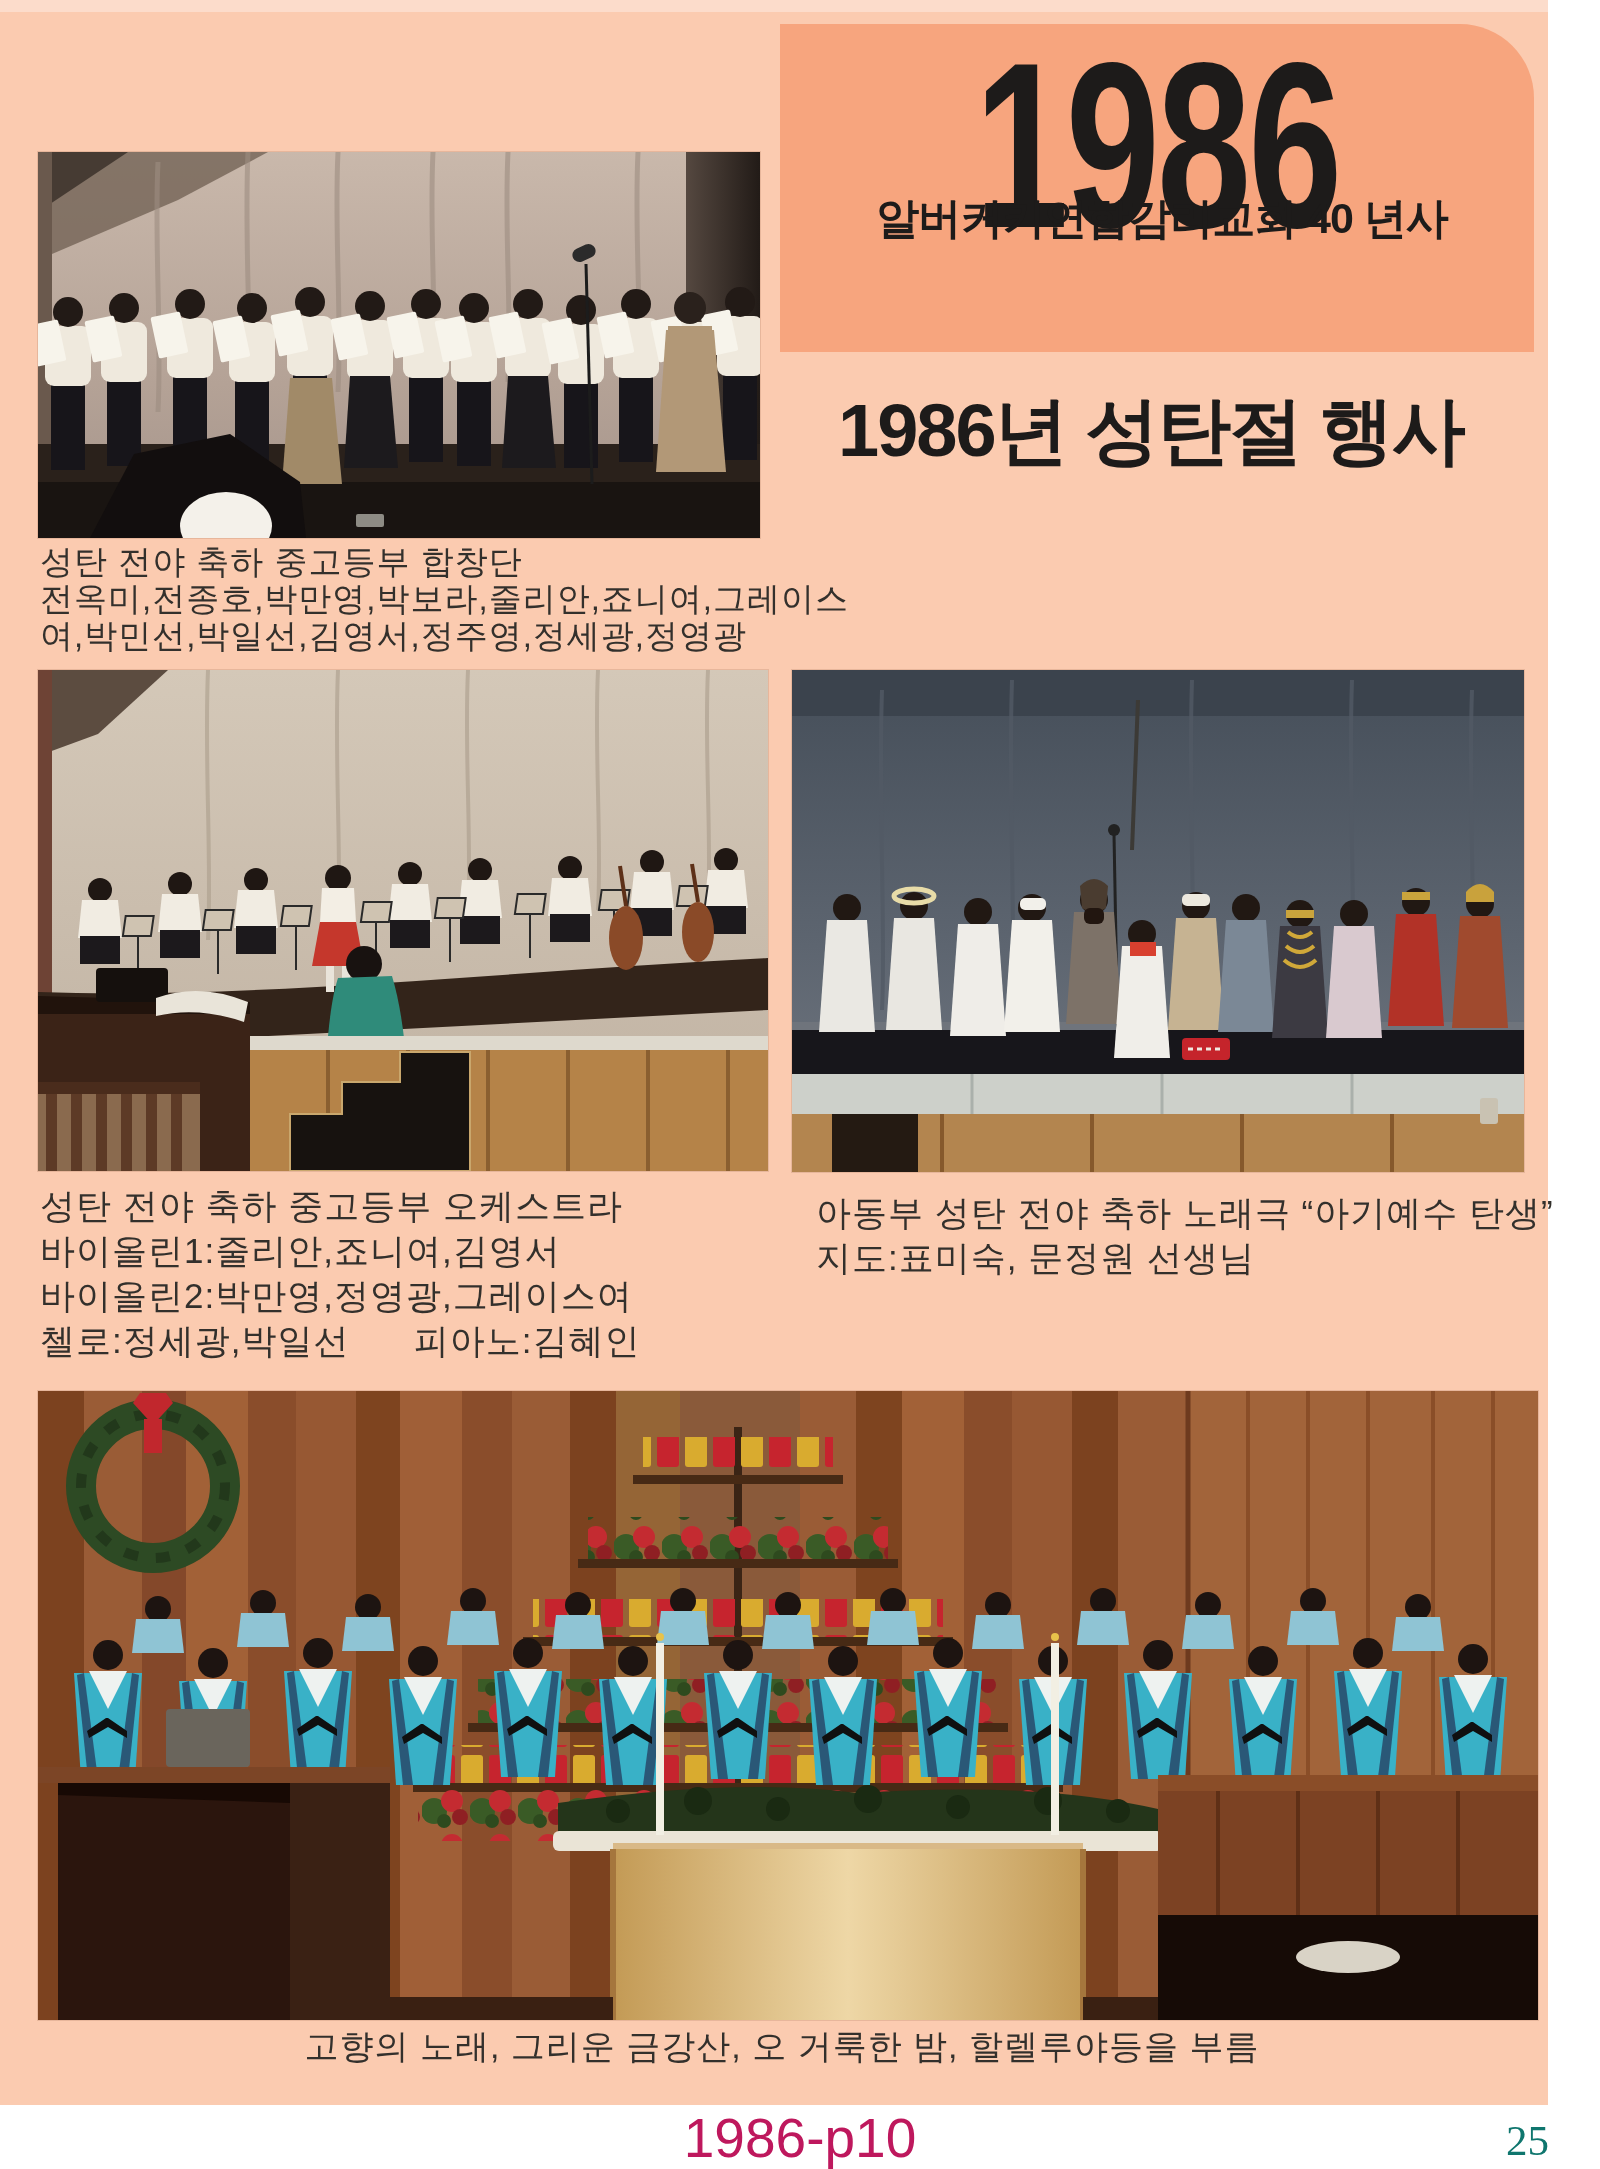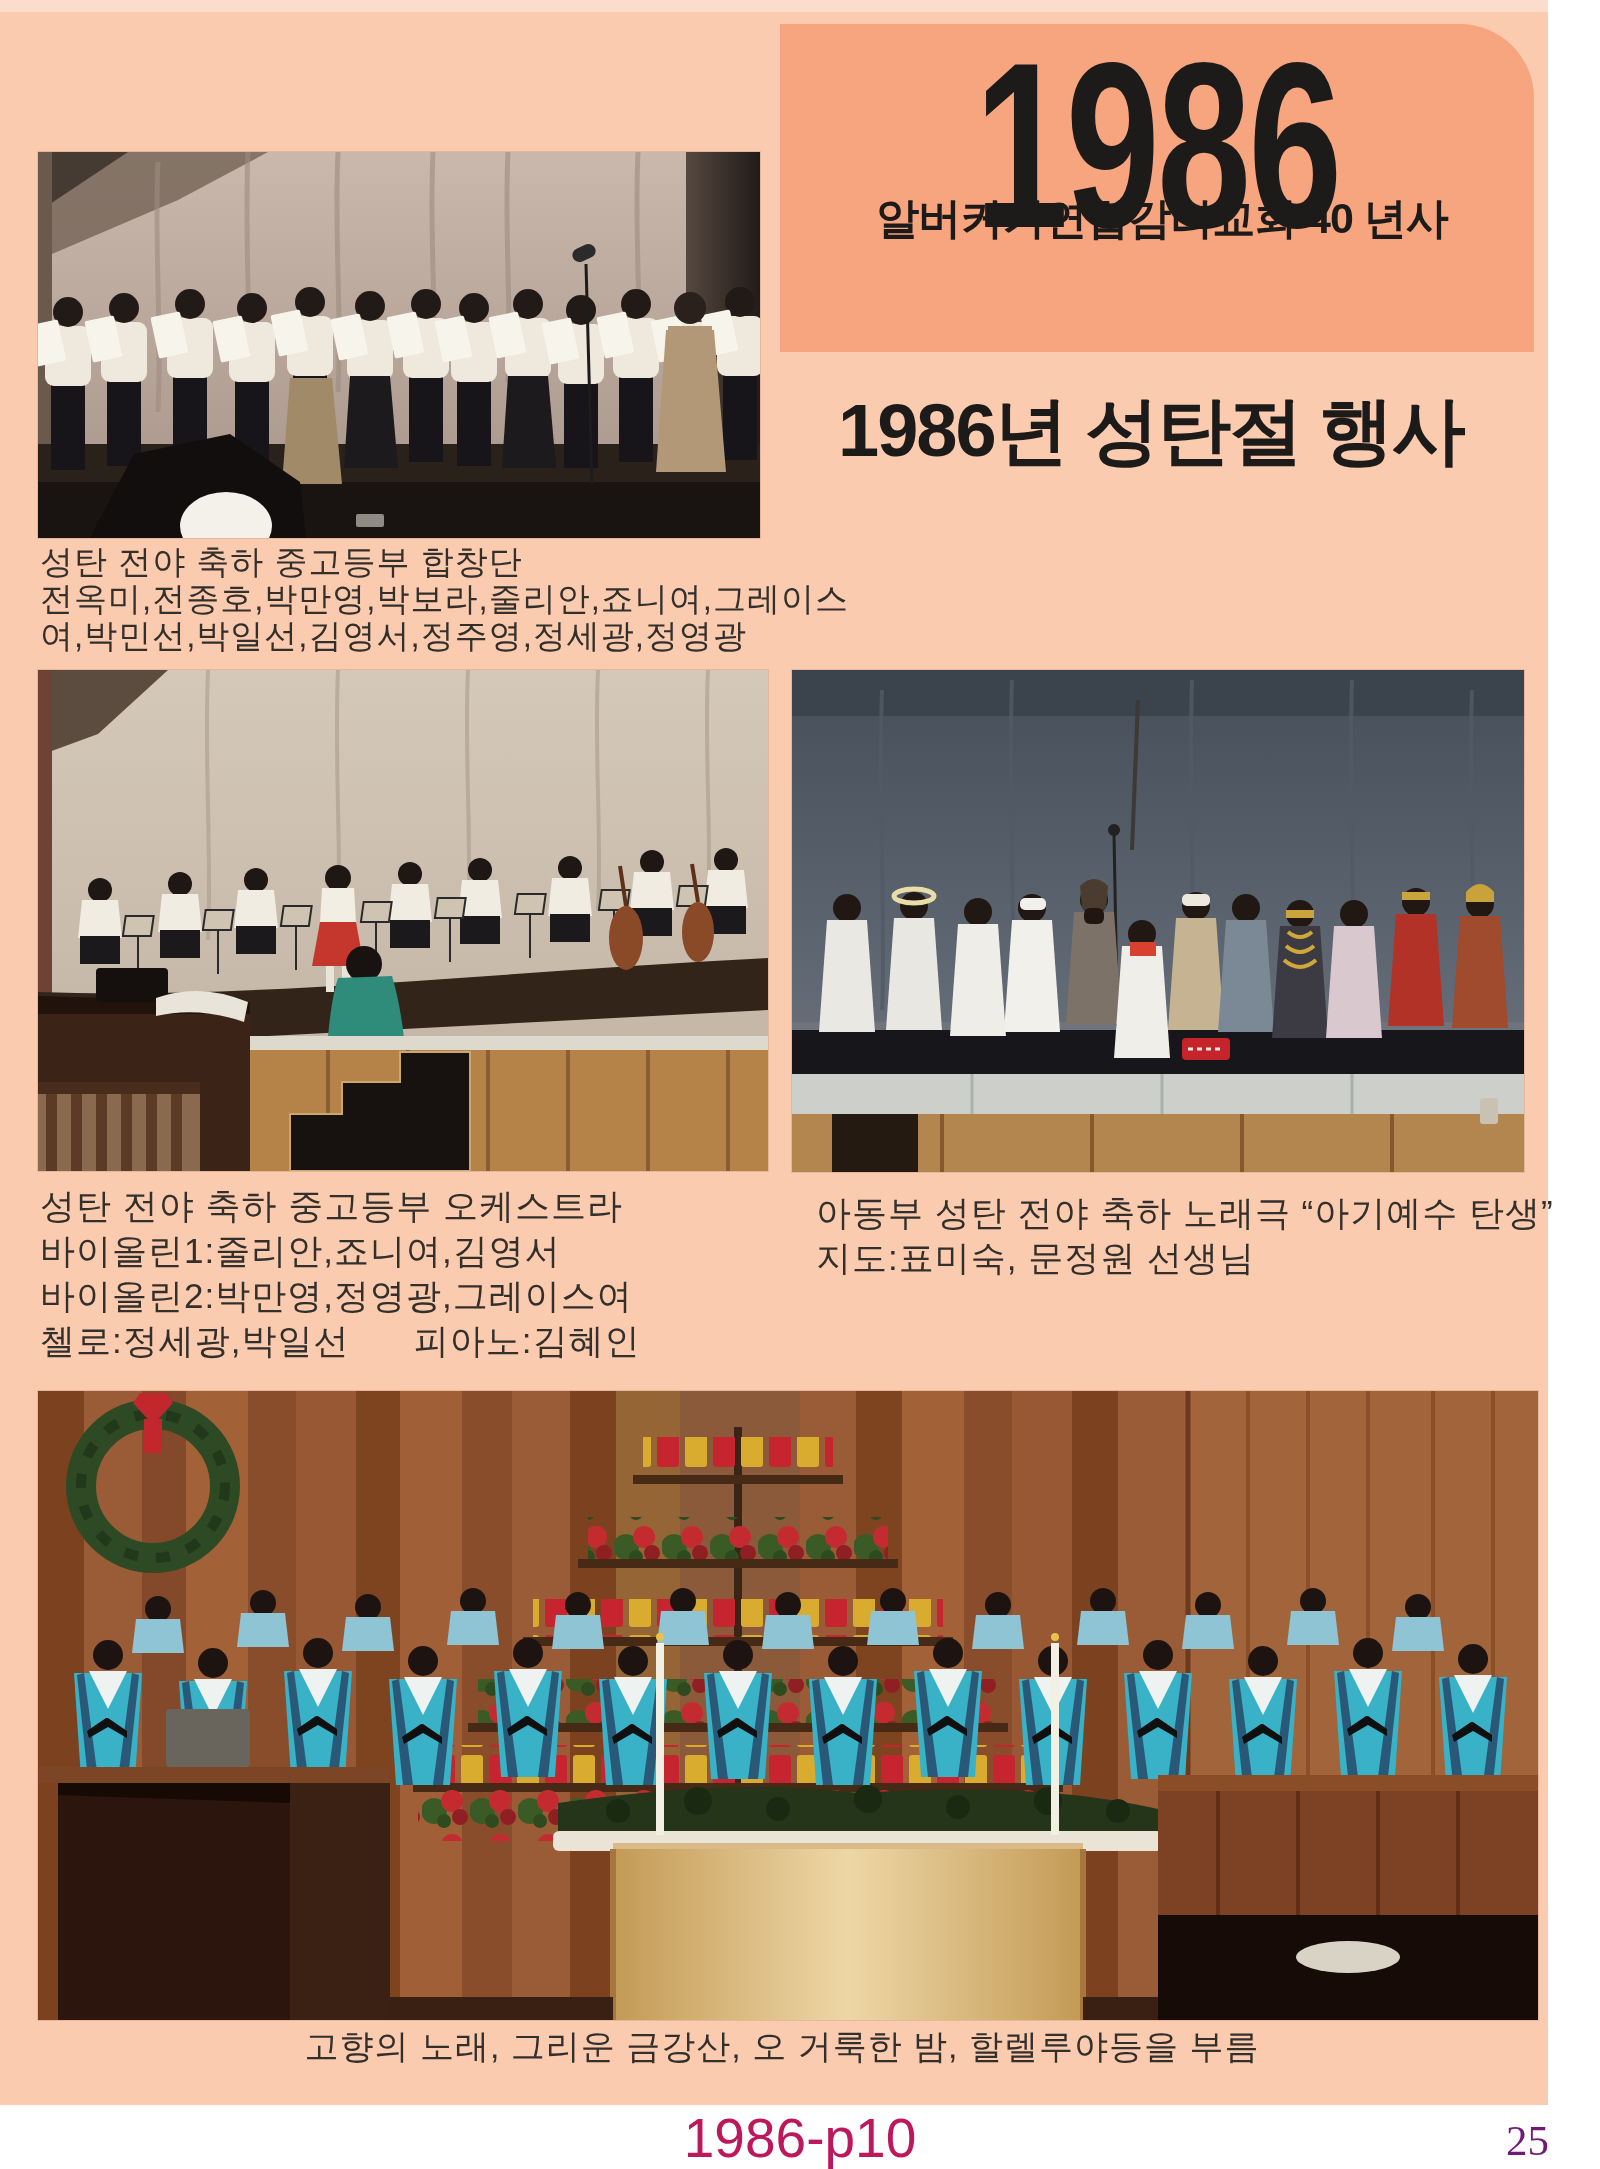--- a/index.html
+++ b/index.html
@@ -44,21 +44,21 @@
   .caption-2{left:40px;top:1183px;font-size:35px;line-height:45px;letter-spacing:1px;}
   .caption-3{left:816px;top:1190px;font-size:35px;line-height:45px;letter-spacing:1px;}
   .caption-4{left:0;top:2026px;width:1564px;text-align:center;font-size:34px;line-height:40px;letter-spacing:1px;}
 
   .album-code{
     position:absolute;left:0;top:2106px;width:1600px;text-align:center;
     font-size:55px;font-weight:400;color:#be185d;letter-spacing:0;
   }
   .page-number{
     position:absolute;left:1506px;top:2116px;width:60px;
-    font-family:"Liberation Serif", serif;font-size:43px;color:#701a75;
+    font-family:"Liberation Serif", serif;font-size:43px;color:#0f766e;
   }
 </style>
 </head>
 <body>
 
 <div class="page">
 
   <div class="top-scan-strip"></div>
   <div class="right-margin"></div>
   <div class="footer-strip"></div>

